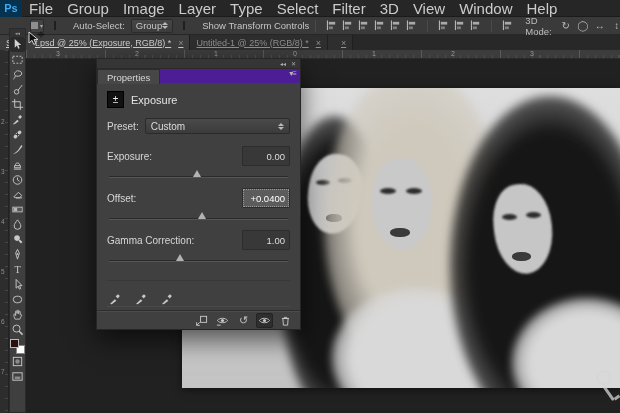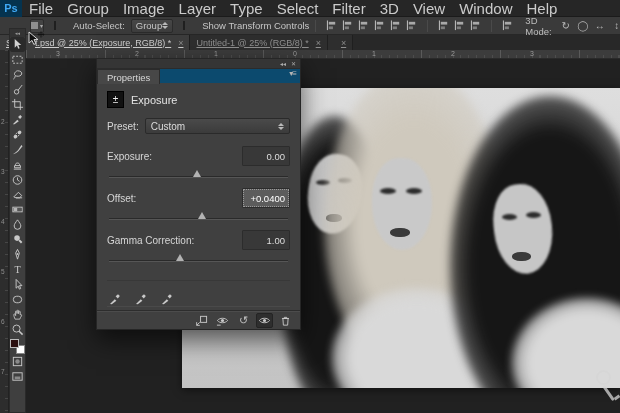--- a/index.html
+++ b/index.html
@@ -101,21 +101,21 @@
 
   
   .move-cursor { position:absolute; left:27px; top:31px; width:18px; height:17px; z-index:8; }
 
   
   .panel { position:absolute; left:96px; top:58px; width:205px; height:272px; background:#404040;
            border:1px solid #262626; z-index:7; box-shadow:0 10px 24px rgba(0,0,0,.6);
            font-size:10px; color:#d6d6d6; display:flex; flex-direction:column; }
   .panel-chrome { height:10px; background:#353535; display:flex; justify-content:flex-end; align-items:center;
                   gap:5px; padding-right:4px; font-size:6px; color:#aaa; border-bottom:1px solid #2b2b2b; }
-  .panel-tabs { height:14px; background:#0c4a6e; display:flex; align-items:flex-start; }
+  .panel-tabs { height:14px; background:#4c1d95; display:flex; align-items:flex-start; }
   .panel-tab { background:#474747; color:#d8d8d8; font-size:9.5px; padding:2px 9px 1px;
                border:1px solid #2b2b2b; border-bottom:none; }
   .panel-menu { margin-left:auto; margin-right:4px; color:#b5b5b5; font-size:8px; letter-spacing:-1px; }
   .panel-body { flex:1; padding:8px 10px 0; position:relative; }
   .adj-header { display:flex; align-items:center; gap:7px; margin-bottom:10px; }
   .adj-icon { width:17px; height:17px; background:#111; border:1px solid #000; color:#eee;
               font-size:10px; display:flex; align-items:center; justify-content:center; }
   .adj-title { font-size:11px; color:#e3e3e3; }
   .preset-row { display:flex; align-items:center; gap:6px; margin-bottom:12px; }
   .preset-select { flex:1; height:16px; background:linear-gradient(#4a4a4a,#3b3b3b); border:1px solid #2a2a2a;

